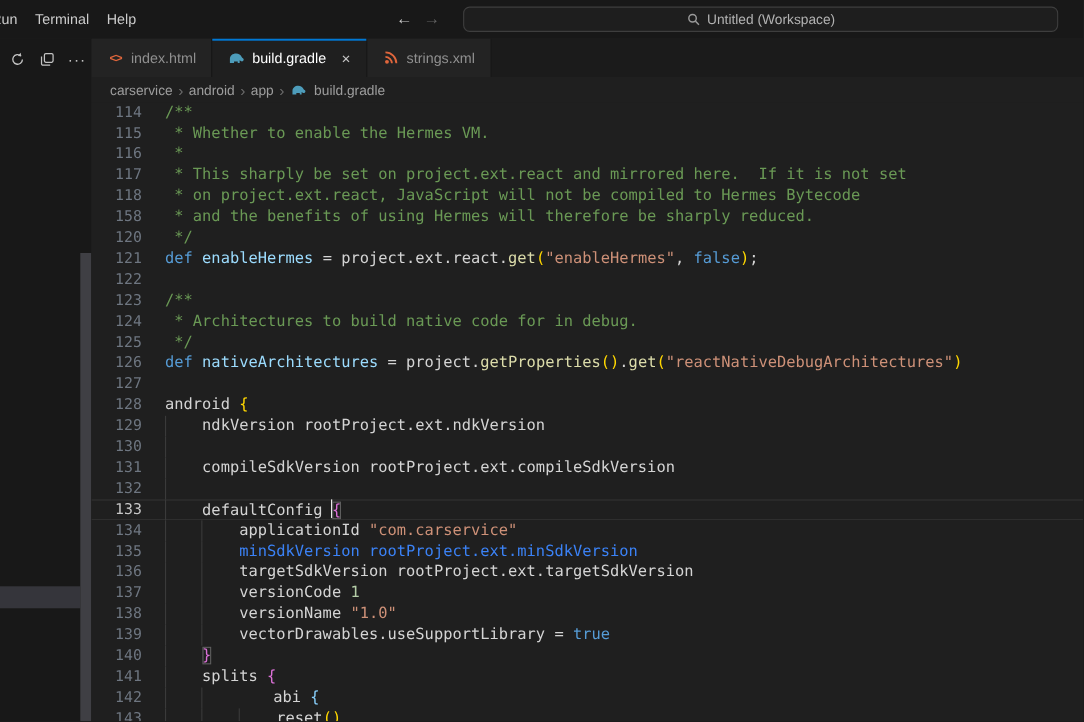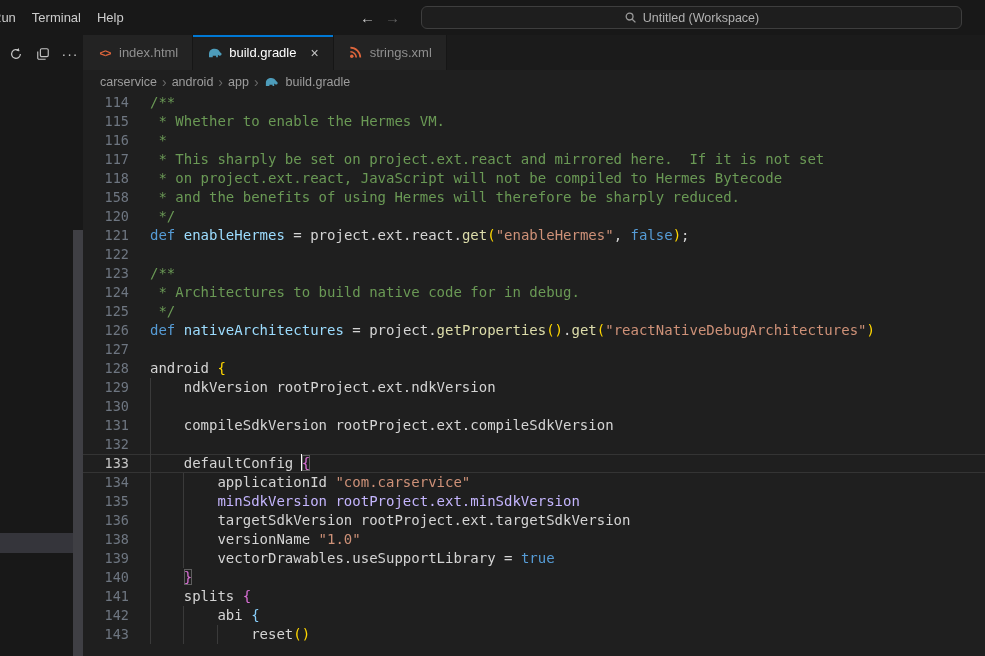--- a/index.html
+++ b/index.html
@@ -169,25 +169,26 @@
             <div class="line"><span class="ln">125</span><span class="codetext"><span style="color: rgb(106, 153, 85);"> */</span></span></div>
             <div class="line"><span class="ln">126</span><span class="codetext"><span style="color: rgb(86, 156, 214);">def </span><span style="color: rgb(156, 220, 254);">nativeArchitectures</span><span style="color: rgb(212, 212, 212);"> = project.</span><span style="color: rgb(220, 220, 170);">getProperties</span><span style="color: rgb(255, 215, 0);">()</span><span style="color: rgb(212, 212, 212);">.</span><span style="color: rgb(220, 220, 170);">get</span><span style="color: rgb(255, 215, 0);">(</span><span style="color: rgb(206, 145, 120);">"reactNativeDebugArchitectures"</span><span style="color: rgb(255, 215, 0);">)</span></span></div>
             <div class="line"><span class="ln">127</span><span class="codetext"></span></div>
             <div class="line"><span class="ln">128</span><span class="codetext"><span style="color: rgb(212, 212, 212);">android </span><span style="color: rgb(255, 215, 0);">{</span></span></div>
             <div class="line"><span class="ln">129</span><span class="guide" style="left: 66.5px;"></span><span class="codetext"><span style="color: rgb(212, 212, 212);">    ndkVersion rootProject.ext.ndkVersion</span></span></div>
             <div class="line"><span class="ln">130</span><span class="guide" style="left: 66.5px;"></span><span class="codetext"></span></div>
             <div class="line"><span class="ln">131</span><span class="guide" style="left: 66.5px;"></span><span class="codetext"><span style="color: rgb(212, 212, 212);">    compileSdkVersion rootProject.ext.compileSdkVersion</span></span></div>
             <div class="line"><span class="ln">132</span><span class="guide" style="left: 66.5px;"></span><span class="codetext"></span></div>
             <div class="line active"><span class="ln">133</span><span class="guide" style="left: 66.5px;"></span><span class="codetext"><span style="color: rgb(212, 212, 212);">    defaultConfig </span><span class="cursor"></span><span class="match" style="color: rgb(218, 112, 214);">{</span></span></div>
             <div class="line"><span class="ln">134</span><span class="guide" style="left: 66.5px;"></span><span class="guide" style="left: 100.22px;"></span><span class="codetext"><span style="color: rgb(212, 212, 212);">        applicationId </span><span style="color: rgb(206, 145, 120);">"com.carservice"</span></span></div>
-            <div class="line"><span class="ln">135</span><span class="guide" style="left: 66.5px;"></span><span class="guide" style="left: 100.22px;"></span><span class="codetext"><span style="color: #c4b5fd;">        minSdkVersion rootProject.ext.minSdkVersion</span></span></div>
+            <div class="line"><span class="ln">135</span><span class="guide" style="left: 66.5px;"></span><span class="guide" style="left: 100.22px;"></span><span class="codetext"><span style="color: #3b82f6;">        minSdkVersion rootProject.ext.minSdkVersion</span></span></div>
             <div class="line"><span class="ln">136</span><span class="guide" style="left: 66.5px;"></span><span class="guide" style="left: 100.22px;"></span><span class="codetext"><span style="color: rgb(212, 212, 212);">        targetSdkVersion rootProject.ext.targetSdkVersion</span></span></div>
+            <div class="line"><span class="ln">137</span><span class="guide" style="left: 66.5px;"></span><span class="guide" style="left: 100.22px;"></span><span class="codetext"><span style="color: rgb(212, 212, 212);">        versionCode </span><span style="color: rgb(181, 206, 168);">1</span></span></div>
             <div class="line"><span class="ln">138</span><span class="guide" style="left: 66.5px;"></span><span class="guide" style="left: 100.22px;"></span><span class="codetext"><span style="color: rgb(212, 212, 212);">        versionName </span><span style="color: rgb(206, 145, 120);">"1.0"</span></span></div>
             <div class="line"><span class="ln">139</span><span class="guide" style="left: 66.5px;"></span><span class="guide" style="left: 100.22px;"></span><span class="codetext"><span style="color: rgb(212, 212, 212);">        vectorDrawables.useSupportLibrary = </span><span style="color: rgb(86, 156, 214);">true</span></span></div>
             <div class="line"><span class="ln">140</span><span class="guide" style="left: 66.5px;"></span><span class="codetext"><span style="color: rgb(212, 212, 212);">    </span><span class="match" style="color: rgb(218, 112, 214);">}</span></span></div>
             <div class="line"><span class="ln">141</span><span class="guide" style="left: 66.5px;"></span><span class="codetext"><span style="color: rgb(212, 212, 212);">    splits </span><span style="color: rgb(218, 112, 214);">{</span></span></div>
-            <div class="line"><span class="ln">142</span><span class="guide" style="left: 66.5px;"></span><span class="guide" style="left: 100.22px;"></span><span class="codetext"><span style="color: rgb(212, 212, 212);">        abi </span><span style="color: rgb(135, 206, 250);">{</span></span></div>
+            <div class="line"><span class="ln">142</span><span class="guide" style="left: 66.5px;"></span><span class="guide" style="left: 100.22px;"></span><span class="codetext"><span style="color: rgb(212, 212, 212); padding-left: 31px;">        abi </span><span style="color: rgb(135, 206, 250);">{</span></span></div>
             <div class="line"><span class="ln">143</span><span class="guide" style="left: 66.5px;"></span><span class="guide" style="left: 100.22px;"></span><span class="guide" style="left: 133.94px;"></span><span class="codetext"><span style="color: rgb(212, 212, 212);">            reset</span><span style="color: rgb(255, 215, 0);">()</span></span></div>
           </div>
       </div>
     </div>
   </div>
 </div>
 
 </body></html>

